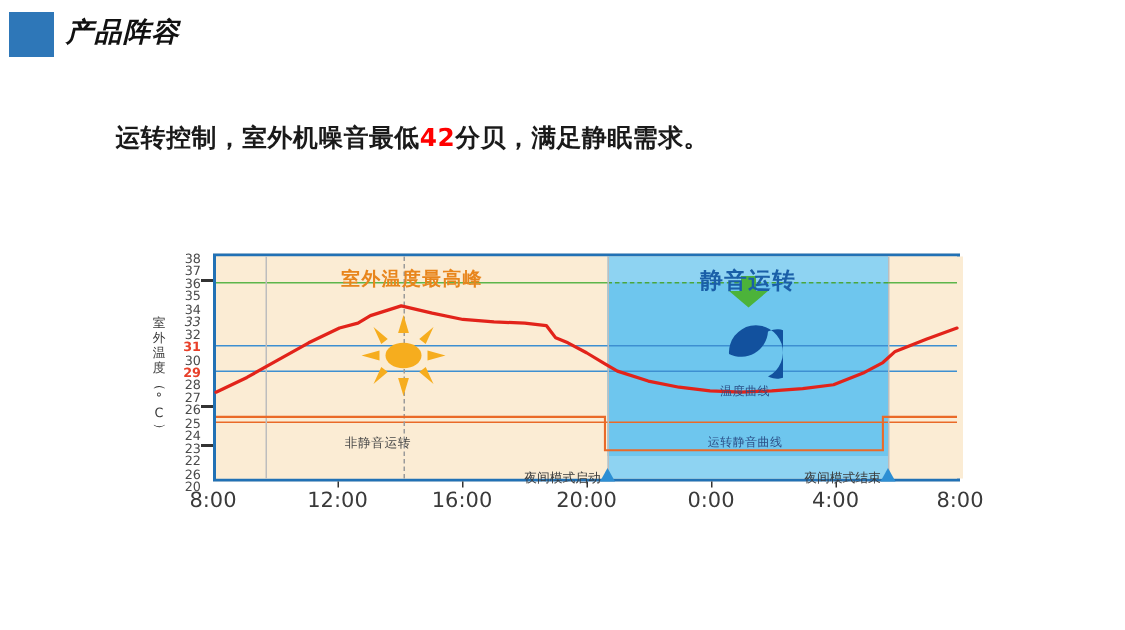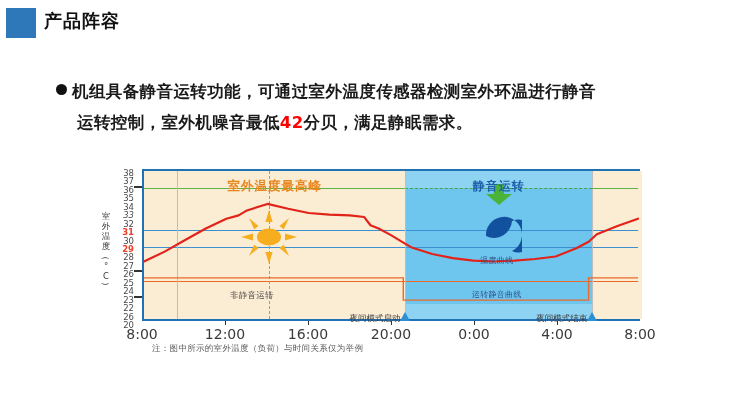--- a/index.html
+++ b/index.html
@@ -5,21 +5,21 @@
   html,body{margin:0;padding:0;}
   body{
     width:750px;height:420px;
     background:#ffffff;
     font-family:"DejaVu Sans","Liberation Sans",sans-serif;
     overflow:hidden;position:relative;
   }
   .slide{position:absolute;inset:0;background:#fff;}
 
   
-  .header{position:absolute;left:0;top:8px;width:682px;height:34px;}
+  .header{position:absolute;left:0;top:8px;width:682px;height:34px;font-style:italic;}
   .hdr-accent{position:absolute;left:6px;top:0;width:30px;height:30px;background:#2e77b8;}
   .hdr-title{position:absolute;left:44px;top:1px;font-size:18px;font-weight:bold;color:#111;
              letter-spacing:1px;font-family:"DejaVu Sans",sans-serif;}
 
   
   .bullet-block{position:absolute;left:56px;top:76px;width:640px;}
   .bline{font-size:16.5px;font-weight:bold;color:#1a1a1a;line-height:31px;
          letter-spacing:.4px;white-space:nowrap;}
   .dot{display:inline-block;width:11px;height:11px;border-radius:50%;
        background:#111;margin-right:5px;vertical-align:2px;}
@@ -53,21 +53,21 @@
   .hline.blue{background:#3d8fd1;}
   .hline.orange{background:#ea6a28;}
   .hline.greendash{border-top:1px dashed #4aa63c;background:none;height:0;}
 
   .vline{position:absolute;top:0;bottom:0;width:1px;}
   .vline.graydash{border-left:1px dashed #9a9a9a;}
   .vline.gray{background:#bdbdbd;}
 
   .banner-day{position:absolute;top:7px;font-size:12.5px;font-weight:bold;
               color:#e8851c;letter-spacing:1px;text-align:center;}
-  .banner-night{position:absolute;top:7px;font-size:12px;font-weight:bold;
+  .banner-night{position:absolute;top:7px;font-size:15px;font-weight:bold;
                 color:#1a5fa8;letter-spacing:1px;text-align:center;}
 
   .lbl-nonquiet{position:absolute;font-size:8.5px;color:#4a4a4a;text-align:center;letter-spacing:.3px;}
   .lbl-tempcurve{position:absolute;font-size:8px;color:#2b4f86;text-align:center;letter-spacing:.3px;}
   .lbl-quietcurve{position:absolute;font-size:8px;color:#2b4f86;text-align:center;letter-spacing:.3px;}
   .lbl-nstart{position:absolute;font-size:8.5px;color:#3a3a3a;white-space:nowrap;}
   .lbl-nend{position:absolute;font-size:8.5px;color:#3a3a3a;white-space:nowrap;}
 
   .tri{position:absolute;width:0;height:0;border-left:5px solid transparent;
        border-right:5px solid transparent;border-bottom:9px solid #2d8fd4;}
@@ -90,23 +90,20 @@
 <body>
 
 <div class="slide">
 
   <div class="header">
     <div class="hdr-accent"></div>
     <div class="hdr-title">产品阵容</div>
   </div>
 
   <div class="bullet-block">
-    <div class="bline">
-      <span class="dot"></span><span>机组具备静音运转功能，可通过室外温度传感器检测室外环温进行静音</span>
-    </div>
     <div class="bline indent">
       <span>运转控制，室外机噪音最低</span><span class="red">42</span><span>分贝，满足静眠需求。</span>
     </div>
   </div>
 
   <div class="chart-wrap">
 
     <div class="ylabel" id="ylabel-holder">
         <span>室</span>
         <span>外</span>
@@ -214,19 +211,18 @@
         <div class="xtick" style="left: 166px;">16:00</div>
         <div class="xtick-mark" style="left: 249px;"></div>
         <div class="xtick" style="left: 249px;">20:00</div>
         <div class="xtick-mark" style="left: 332px;"></div>
         <div class="xtick" style="left: 332px;">0:00</div>
         <div class="xtick-mark" style="left: 415px;"></div>
         <div class="xtick" style="left: 415px;">4:00</div>
         <div class="xtick" style="left: 498px;">8:00</div>
       </div>
 
-    <div class="note">注：图中所示的室外温度（负荷）与时间关系仅为举例</div>
   <div class="ymark" style="top: 20.8889px;"></div>
       <div class="ymark" style="top: 105.333px;"></div>
       <div class="ymark" style="top: 130.667px;"></div>
     </div>
 
 </div>
 
 </body></html>

